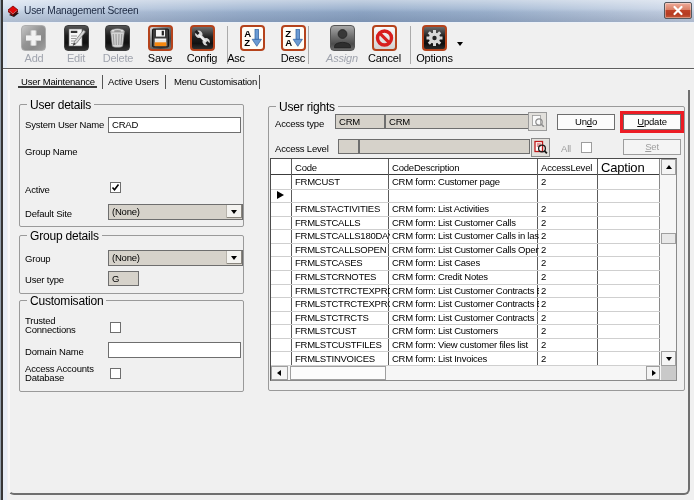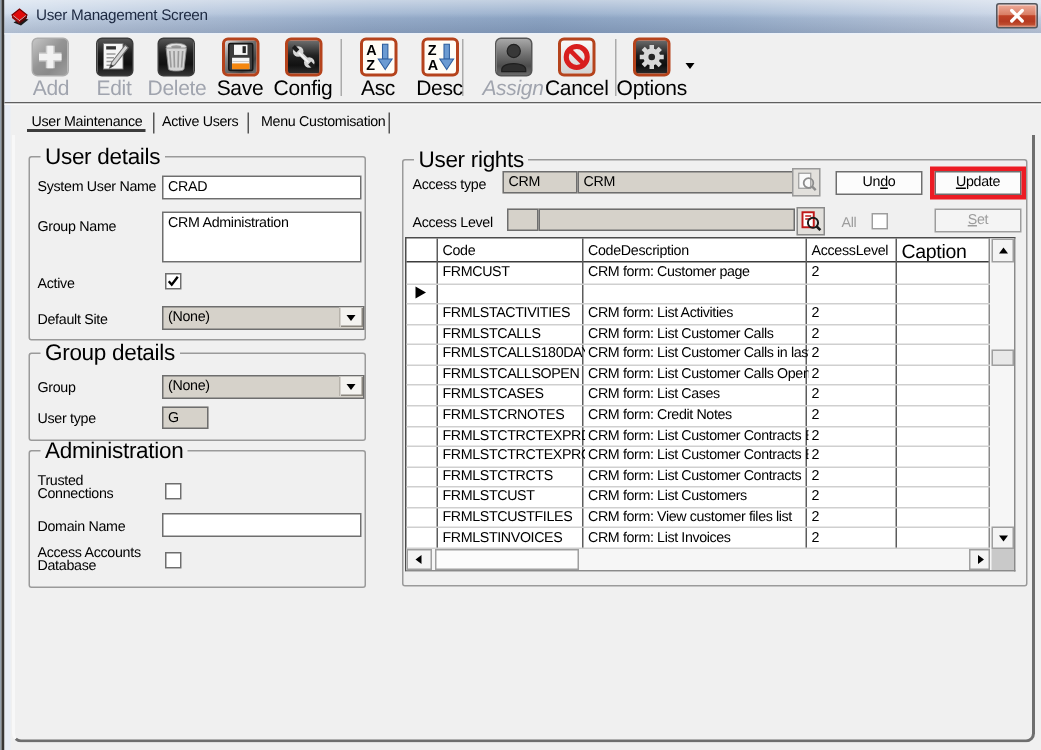--- a/index.html
+++ b/index.html
@@ -2,24 +2,24 @@
 <html><head><meta charset="utf-8"><style>
 html,body{margin:0;padding:0}
 body{width:694px;height:500px;overflow:hidden;background:#f0f0f0;
  font-family:"Liberation Sans",sans-serif;-webkit-font-smoothing:antialiased}
 #win{position:relative;width:694px;height:500px;background:#f0f0f0;font-size:9.5px;letter-spacing:-0.2px}
 .abs{position:absolute}
 .lbl{position:absolute;font-size:9.5px;color:#000;white-space:nowrap;line-height:9.5px}
 .tb{position:absolute;background:#fff;border:1px solid #6e6e6e;font-size:9.5px;line-height:13px;padding-left:3px;color:#000}
 .gray{background:#d6d2ca}
 .gb{position:absolute;border:1px solid #9a9a9a;border-radius:2px}
-.gbl{position:absolute;top:-5px;left:7px;background:#f0f0f0;padding:0 3px;font-size:15px;line-height:10px;white-space:nowrap}
+.gbl{position:absolute;top:-5px;left:7px;background:#f0f0f0;padding:0 3px;font-size:12px;line-height:10px;white-space:nowrap}
 .btn{position:absolute;background:#fcfcfc;border:1px solid #6e6e6e;font-size:9.5px;text-align:center;color:#000}
 .cb{position:absolute;width:9px;height:9px;background:#fff;border:1px solid #6e6e6e}
-.tlab{position:absolute;top:53px;font-size:14px;line-height:10px;text-align:center;white-space:nowrap;transform:translateX(-50%)}
+.tlab{position:absolute;top:53px;font-size:11px;line-height:10px;text-align:center;white-space:nowrap;transform:translateX(-50%)}
 .dlab{color:#a0a4ae}
 .tico{position:absolute;width:25px;height:26px;top:25px;border-radius:4px;box-sizing:border-box;overflow:hidden}
 .en{border:2px solid #b5431c}
 .tsep{position:absolute;top:26px;width:1px;height:38px;background:#ababab}
 .grow{position:absolute;left:271px;width:389px;height:13px;font-size:9.5px;line-height:13.5px;white-space:nowrap;letter-spacing:-0.25px}
 .gc{position:absolute;overflow:hidden;top:0;height:13.6px}
 .c1{left:24px;width:95px}
 .c2{left:121px;width:147px}
 .c3{left:270px;width:58px}
 .hsep{position:absolute;left:271px;width:389px;height:1px;background:#cfcfcf}
@@ -113,21 +113,21 @@
 <div class="tlab" style="left:202px">Config</div>
 
 <div class="tico en" style="left:239.5px;background:#fffdf6">
  <svg width="21" height="22" viewBox="0 0 21 22">
   <text x="2.2" y="9.6" font-family="Liberation Sans" font-size="9.6" font-weight="bold" fill="#000">A</text>
   <text x="2.2" y="19.4" font-family="Liberation Sans" font-size="9.6" font-weight="bold" fill="#000">Z</text>
   <rect x="13" y="2.5" width="3.6" height="10" fill="#6b9bd2" stroke="#2d5e9e" stroke-width=".7"></rect>
   <polygon points="10.2,12.3 19.4,12.3 14.8,19.3" fill="#6b9bd2" stroke="#2d5e9e" stroke-width=".7"></polygon>
  </svg>
 </div>
-<div class="tlab" style="left:252px">Asc</div>
+<div class="tlab" style="left:236px">Asc</div>
 
 <div class="tico en" style="left:280.5px;background:#fffdf6">
  <svg width="21" height="22" viewBox="0 0 21 22">
   <text x="2.2" y="9.6" font-family="Liberation Sans" font-size="9.6" font-weight="bold" fill="#000">Z</text>
   <text x="2.2" y="19.4" font-family="Liberation Sans" font-size="9.6" font-weight="bold" fill="#000">A</text>
   <rect x="13" y="2.5" width="3.6" height="10" fill="#6b9bd2" stroke="#2d5e9e" stroke-width=".7"></rect>
   <polygon points="10.2,12.3 19.4,12.3 14.8,19.3" fill="#6b9bd2" stroke="#2d5e9e" stroke-width=".7"></polygon>
  </svg>
 </div>
 <div class="tlab" style="left:293px">Desc</div>
@@ -170,21 +170,20 @@
 
 <div class="abs" style="left:8px;top:90px;width:682px;height:405px;border-radius:0 0 6px 6px;box-sizing:border-box;
  border-top:none;border-left:2px solid #f8f8f8;border-right:2px solid #6f6f6f;border-bottom:2px solid #6f6f6f"></div>
 
 <div class="gb" style="left:19px;top:104px;width:223px;height:121px">
       <span class="gbl">User details</span>
     </div>
 <div class="lbl" style="left:25px;top:120px">System User Name</div>
 <div class="tb" style="left:108px;top:117px;width:128px;height:14px">CRAD</div>
 <div class="lbl" style="left:25px;top:147px">Group Name</div>
-<div class="tb" style="left:108px;top:141px;width:128px;height:32px">CRM Administration</div>
 <div class="lbl" style="left:25px;top:185px">Active</div>
 <div class="cb" style="left:110px;top:182px">
  <svg width="9" height="9" viewBox="0 0 9 9">
         <path d="M1.5 4.5 L3.5 6.8 L7.5 1.5" stroke="#000" stroke-width="1.6" fill="none"></path>
       </svg>
 </div>
 <div class="lbl" style="left:25px;top:209px">Default Site</div>
 <div class="abs" style="left:108px;top:204px;width:130px;height:14px;background:#d6d2ca;border:1px solid #6e6e6e;font-size:9.5px;line-height:13px;padding-left:3px">(None)
  <div class="abs" style="right:0;top:0;width:15px;height:13px;background:#f4f3f0;border-left:1px solid #b7b3ab;box-shadow:inset -1px -1px 0 #8a867e">
   <div style="position:absolute;left:4px;top:5px;width:0;height:0;border-top:4px solid #000;border-left:3.5px solid transparent;border-right:3.5px solid transparent"></div>
@@ -197,21 +196,21 @@
 <div class="lbl" style="left:25px;top:254px">Group</div>
 <div class="abs" style="left:108px;top:250px;width:130px;height:14px;background:#d6d2ca;border:1px solid #6e6e6e;font-size:9.5px;line-height:13px;padding-left:3px">(None)
  <div class="abs" style="right:0;top:0;width:15px;height:13px;background:#f4f3f0;border-left:1px solid #b7b3ab;box-shadow:inset -1px -1px 0 #8a867e">
   <div style="position:absolute;left:4px;top:5px;width:0;height:0;border-top:4px solid #000;border-left:3.5px solid transparent;border-right:3.5px solid transparent"></div>
  </div>
 </div>
 <div class="lbl" style="left:25px;top:275px">User type</div>
 <div class="tb gray" style="left:108px;top:271px;width:26px;height:13px">G</div>
 
 <div class="gb" style="left:19px;top:300px;width:223px;height:90px">
-      <span class="gbl">Administration</span>
+      <span class="gbl">Customisation</span>
     </div>
 <div class="lbl" style="left:25px;top:316px;line-height:9.3px">Trusted<br>Connections</div>
 <div class="cb" style="left:110px;top:322px"></div>
 <div class="lbl" style="left:25px;top:347px">Domain Name</div>
 <div class="tb" style="left:108px;top:342px;width:128px;height:14px"></div>
 <div class="lbl" style="left:25px;top:364px;line-height:9.3px">Access Accounts<br>Database</div>
 <div class="cb" style="left:110px;top:368px"></div>
 
 <div class="gb" style="left:268px;top:106px;width:415px;height:283px">
       <span class="gbl">User rights</span>

